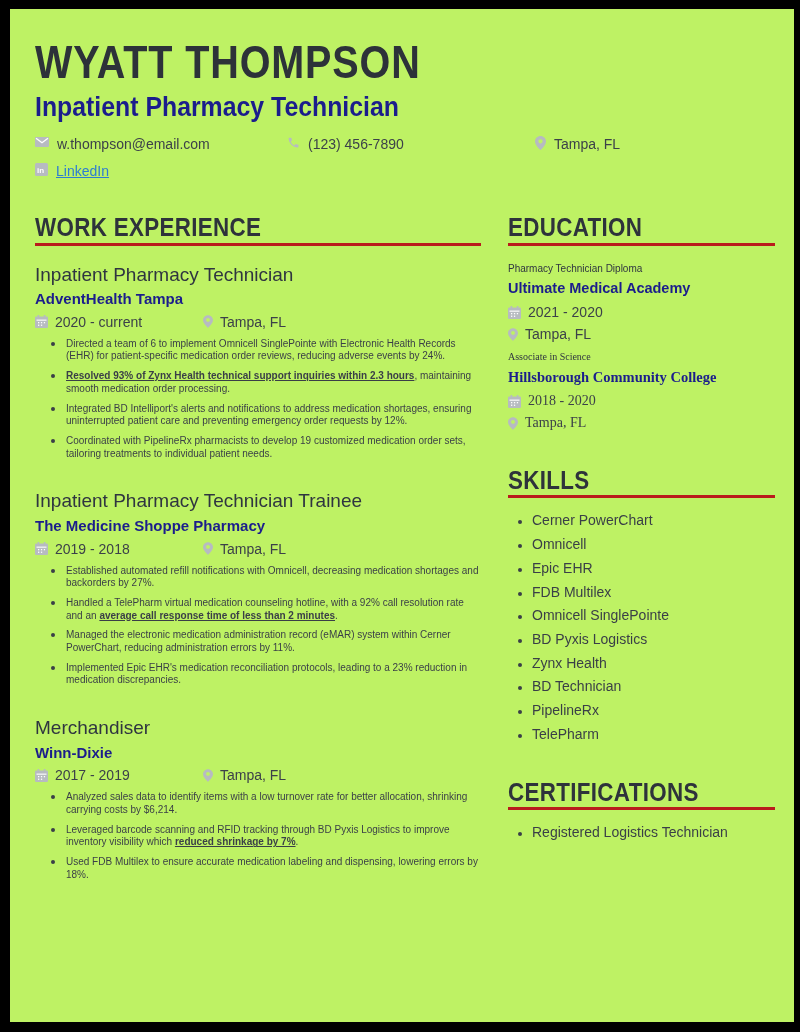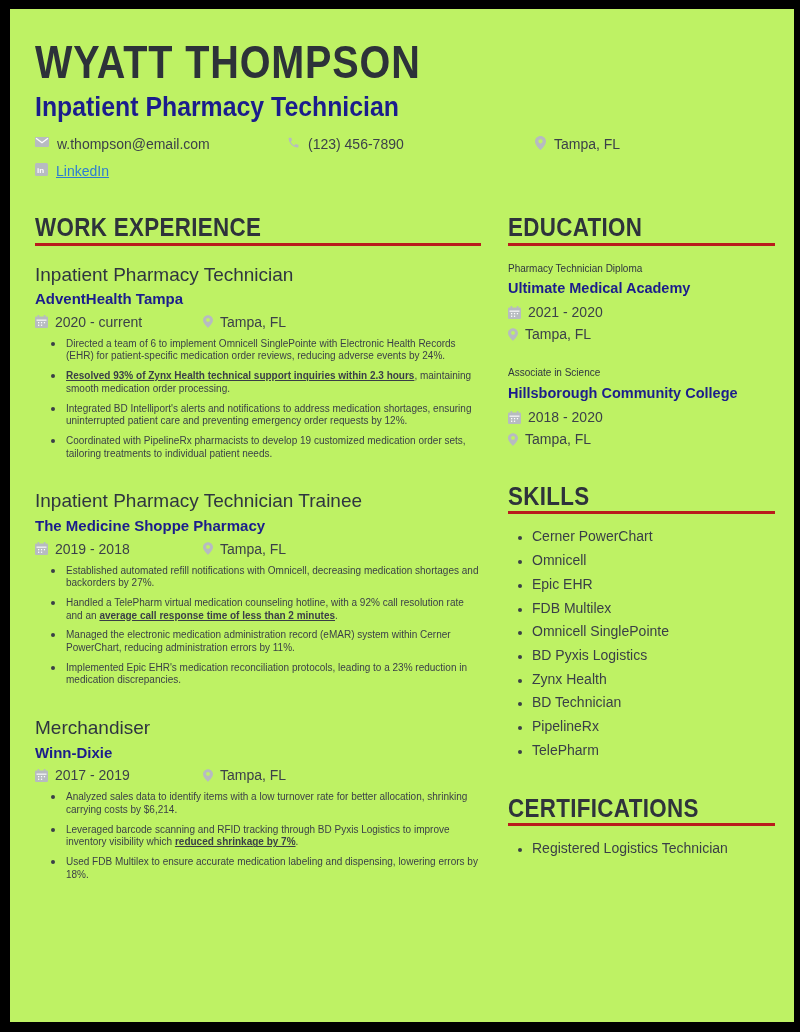--- a/index.html
+++ b/index.html
@@ -63,21 +63,21 @@
   ul.bullets { margin: 6px 0 0 0; padding-left: 30px; }
   ul.bullets li {
     font-size: 10px; color: #3a3f47; line-height: 1.27;
     margin-bottom: 5px; padding-left: 1px;
   }
   ul.bullets li::marker { color: #3a3f47; font-size: 12px; }
   .emph { font-weight: 700; text-decoration: underline; }
 
   
   .edu { margin-top: 16px; }
-  .edu + .edu { margin-top: 24px; }
+  .edu + .edu { margin-top: 8px; font-family: Liberation Serif, serif; }
   .edu .degree { font-size: 10px; color: #2f3540; line-height: 1.45; }
   .edu .school { font-size: 14.5px; font-weight: 700; color: #1b1d8c; margin-top: 2px; line-height: 1.4; }
   .edu .meta-line { display: flex; align-items: center; margin-top: 6px; font-size: 14px; color: #3c4149; }
   .edu .meta-line .ic { margin-right: 7px; flex: none; display: inline-flex; }
 
   
   .sec-gap { margin-top: 36px; }
   ul.plain { margin: 13px 0 0 0; padding-left: 24px; }
   ul.plain li { font-size: 14px; color: #3a3f47; margin-bottom: 5.5px; line-height: 1.3; }
   ul.plain li::marker { color: #3a3f47; font-size: 12px; }

